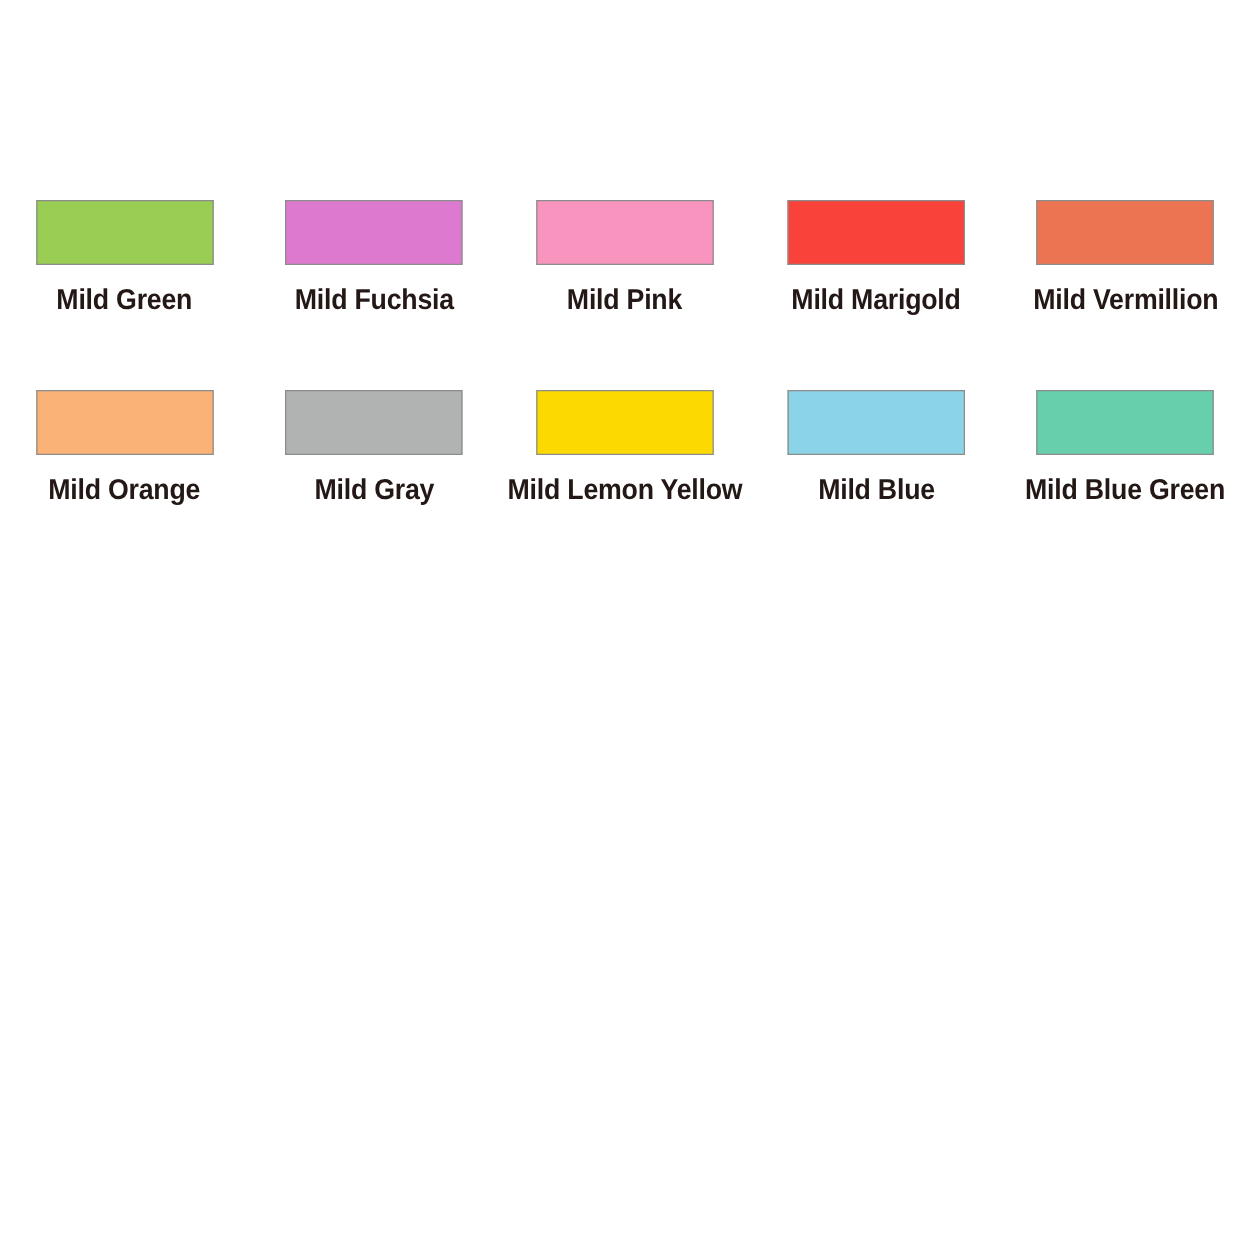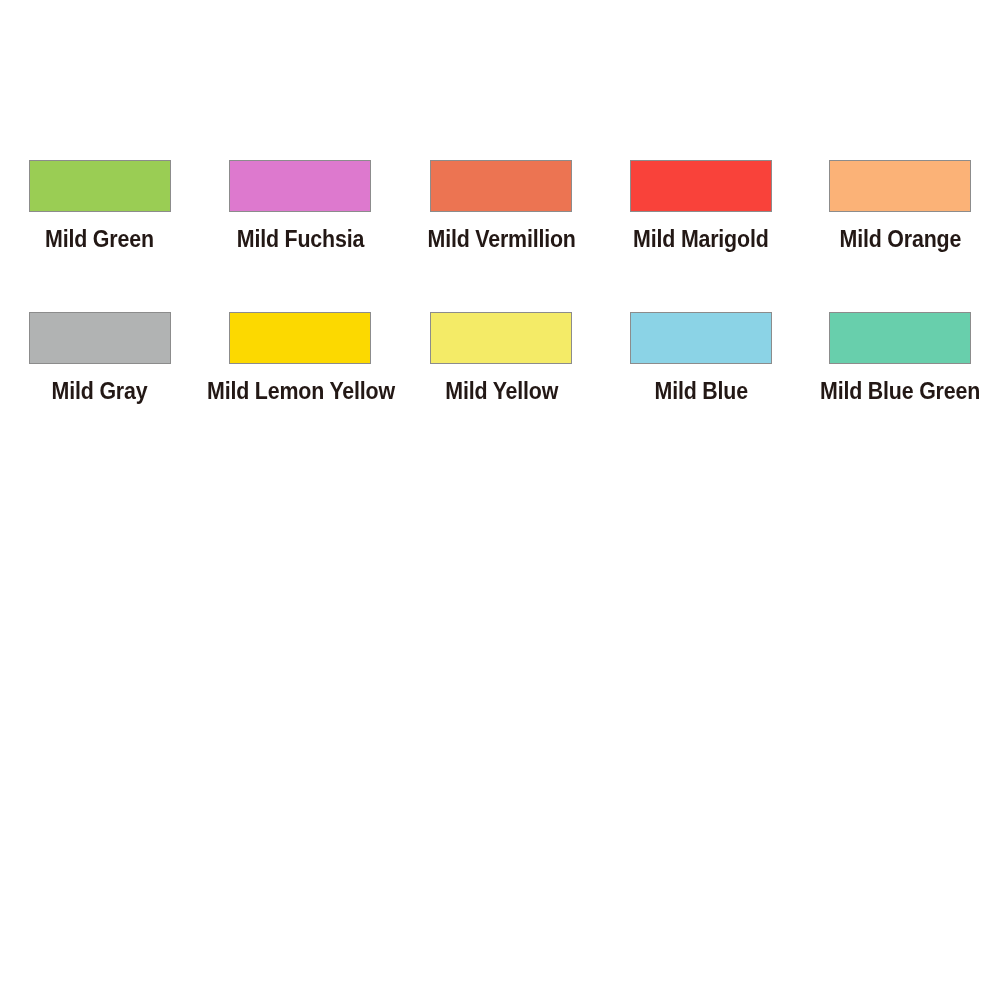--- a/index.html
+++ b/index.html
@@ -60,44 +60,44 @@
 <div id="palette-grid">
     <div class="swatch-cell">
       <div class="swatch-chip" style="background-color: rgb(154, 205, 84);"></div>
       <div class="swatch-label">Mild Green</div>
     </div>
     <div class="swatch-cell">
       <div class="swatch-chip" style="background-color: rgb(221, 121, 206);"></div>
       <div class="swatch-label">Mild Fuchsia</div>
     </div>
     <div class="swatch-cell">
-      <div class="swatch-chip" style="background-color: rgb(236, 116, 82);"></div>
-      <div class="swatch-label">Mild Vermillion</div>
+      <div class="swatch-chip" style="background-color: rgb(248, 148, 190);"></div>
+      <div class="swatch-label">Mild Pink</div>
     </div>
     <div class="swatch-cell">
       <div class="swatch-chip" style="background-color: rgb(249, 66, 58);"></div>
       <div class="swatch-label">Mild Marigold</div>
+    </div>
+    <div class="swatch-cell">
+      <div class="swatch-chip" style="background-color: rgb(236, 116, 82);"></div>
+      <div class="swatch-label">Mild Vermillion</div>
     </div>
     <div class="swatch-cell">
       <div class="swatch-chip" style="background-color: rgb(251, 178, 119);"></div>
       <div class="swatch-label">Mild Orange</div>
     </div>
     <div class="swatch-cell">
       <div class="swatch-chip" style="background-color: rgb(177, 179, 179);"></div>
       <div class="swatch-label">Mild Gray</div>
     </div>
     <div class="swatch-cell">
       <div class="swatch-chip" style="background-color: rgb(252, 217, 0);"></div>
       <div class="swatch-label">Mild Lemon Yellow</div>
     </div>
     <div class="swatch-cell">
-      <div class="swatch-chip" style="background-color: rgb(244, 235, 103);"></div>
-      <div class="swatch-label">Mild Yellow</div>
-    </div>
-    <div class="swatch-cell">
       <div class="swatch-chip" style="background-color: rgb(139, 211, 230);"></div>
       <div class="swatch-label">Mild Blue</div>
     </div>
     <div class="swatch-cell">
       <div class="swatch-chip" style="background-color: rgb(104, 207, 172);"></div>
       <div class="swatch-label">Mild Blue Green</div>
     </div>
   </div>
 
 </body></html>

